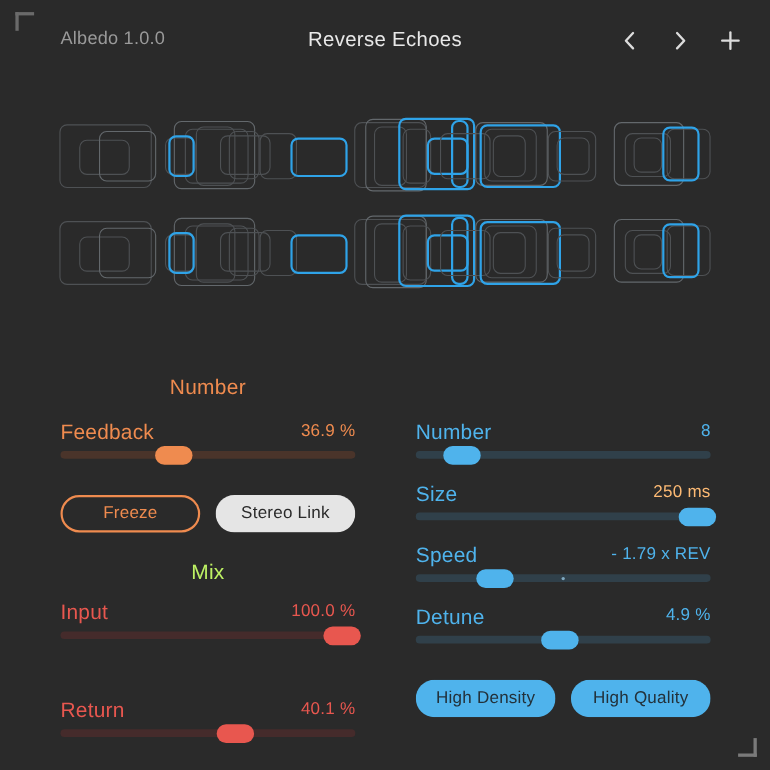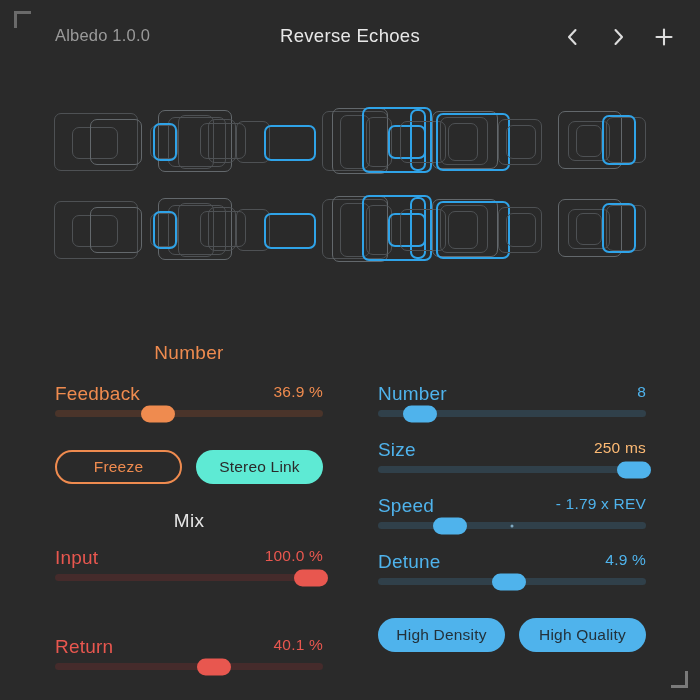--- a/index.html
+++ b/index.html
@@ -283,24 +283,24 @@
   <div class="param col-left" style="top:383px">
     <div class="param-label" style="color:#ef8b4f">Feedback</div>
     <div class="param-value" style="color:#ef8b4f">36.9 %</div>
     <div class="track" style="background:#4a342a">
       <div class="thumb" id="thumb-feedback" style="background: rgb(239, 139, 79); left: 38.5%;"></div>
     </div>
   </div>
 
   <div class="btn-row col-left" style="top:450px">
     <div class="tbtn off" id="btn-freeze" style="color:#ef8b4f;border-color:#ef8b4f">Freeze</div>
-    <div class="tbtn on" id="btn-stereo" style="background:#5eead4;color:#2a2a2a">Stereo Link</div>
-  </div>
-
-  <div class="section-title col-left" style="top:510px;color:#e5e5e5">Mix</div>
+    <div class="tbtn on" id="btn-stereo" style="background:#e5e5e5;color:#2a2a2a">Stereo Link</div>
+  </div>
+
+  <div class="section-title col-left" style="top:510px;color:#bef264">Mix</div>
 
   <div class="param col-left" style="top:547px">
     <div class="param-label" style="color:#e8574f">Input</div>
     <div class="param-value" style="color:#e8574f">100.0 %</div>
     <div class="track" style="background:#452b2b">
       <div class="thumb" id="thumb-input" style="background: rgb(232, 87, 79); left: 95.5%;"></div>
     </div>
   </div>
 
   <div class="param col-left" style="top:636px">

